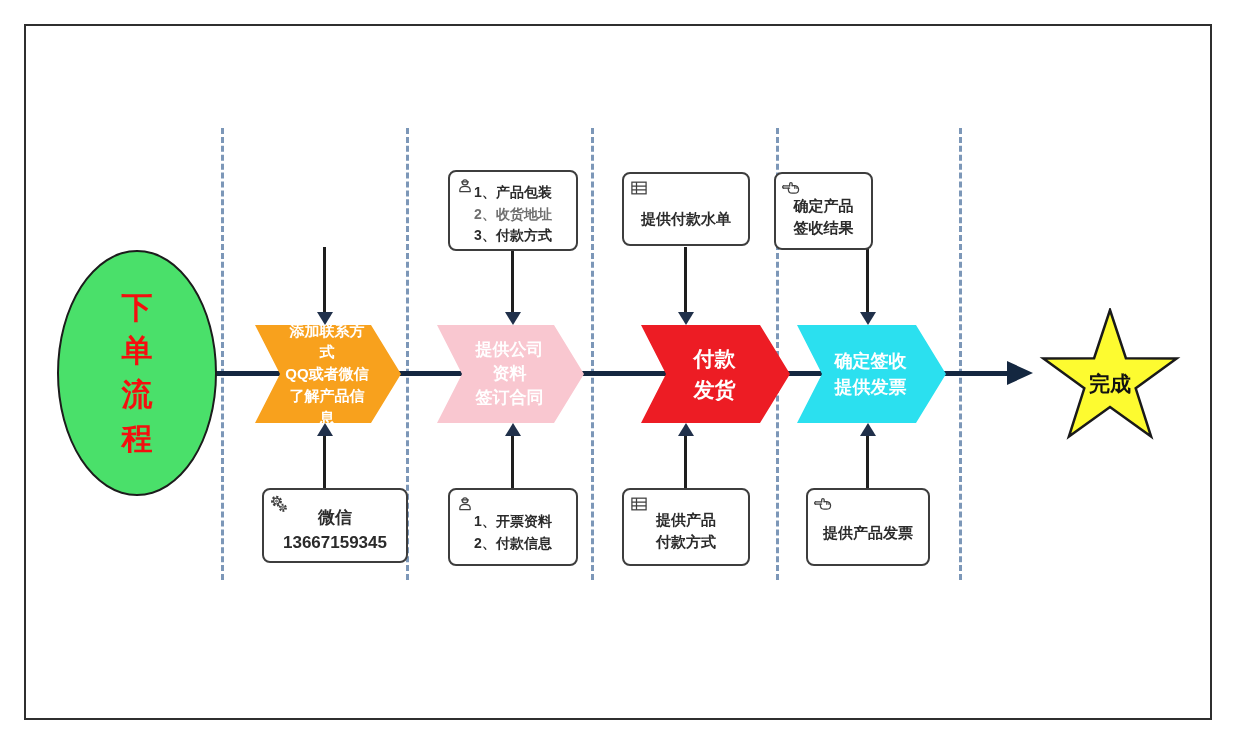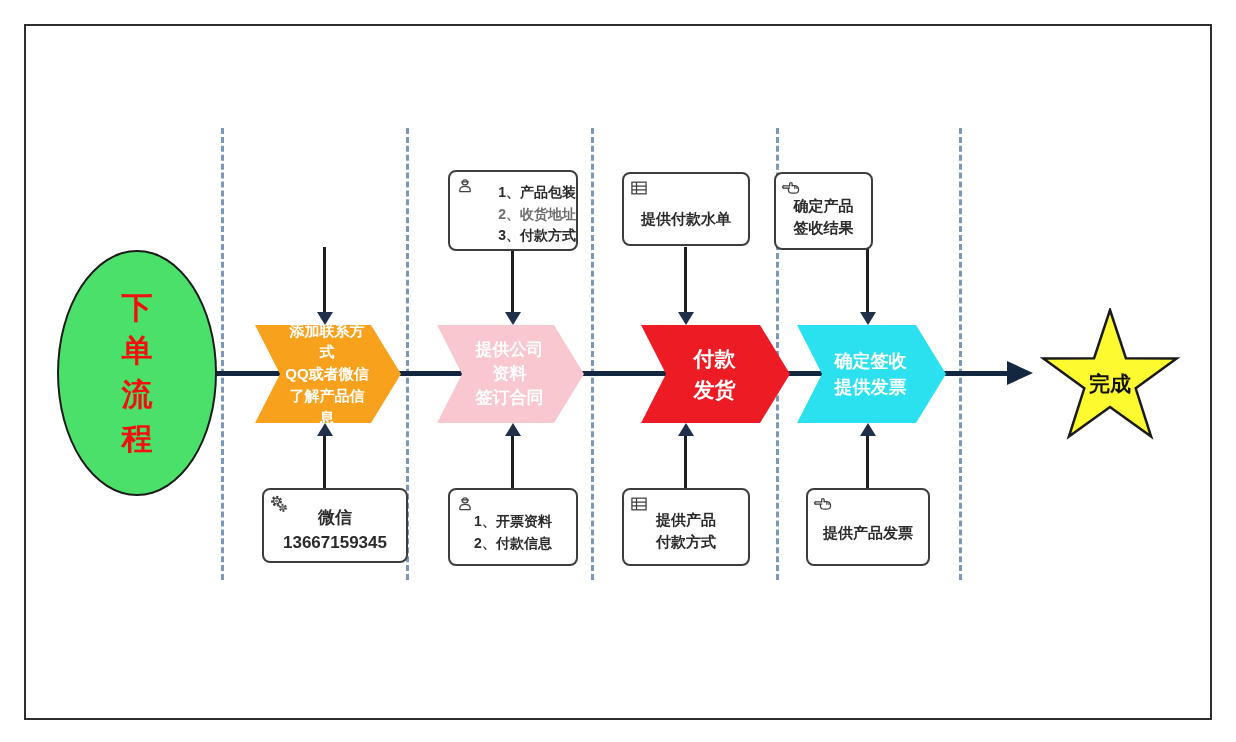--- a/index.html
+++ b/index.html
@@ -35,21 +35,21 @@
 
   
   .ibox{position:absolute;background:#fff;border:2px solid #3d3d3d;border-radius:8px;z-index:2;
         display:flex;flex-direction:column;align-items:center;justify-content:center;
         font-weight:bold;color:#2b2b2b;box-sizing:border-box;text-align:center;}
   .ibox .icon{position:absolute;left:5px;top:4px;width:20px;height:20px;}
   .ibox .icon svg{width:20px;height:20px;display:block;}
   .ibox .line{white-space:nowrap;}
   .light{color:#6f6f6f;font-weight:600;}
   .tb0{left:262px;top:170px;width:127px;height:75px;font-size:17px;line-height:1.45;}
-  .tb1{left:448px;top:170px;width:130px;height:81px;font-size:14px;line-height:1.55;padding-top:8px;align-items:flex-end;}
+  .tb1{left:448px;top:170px;width:130px;height:81px;font-size:14px;line-height:1.55;padding-top:8px;}
   .tb2{left:622px;top:172px;width:128px;height:74px;font-size:15px;padding-top:20px;}
   .tb3{left:774px;top:172px;width:99px;height:78px;font-size:15px;line-height:1.5;padding-top:12px;}
   .bb0{left:262px;top:488px;width:146px;height:75px;font-size:17px;line-height:1.45;padding-top:10px;}
   .bb1{left:448px;top:488px;width:130px;height:78px;font-size:14px;line-height:1.55;padding-top:12px;}
   .bb2{left:622px;top:488px;width:128px;height:78px;font-size:15px;line-height:1.5;padding-top:8px;}
   .bb3{left:806px;top:488px;width:124px;height:78px;font-size:15px;padding-top:12px;}
 
   
   .vline{position:absolute;width:3px;background:#1e1e1e;z-index:1;}
   .vl-t{top:247px;height:66px;}

